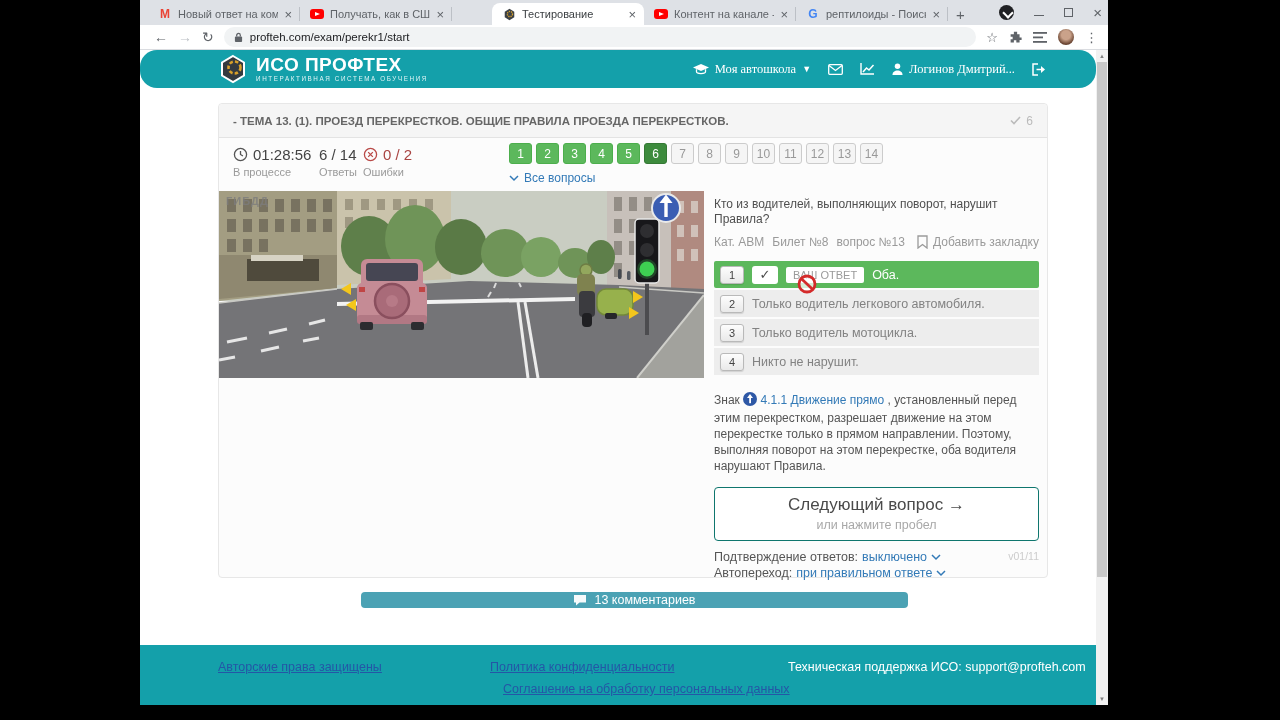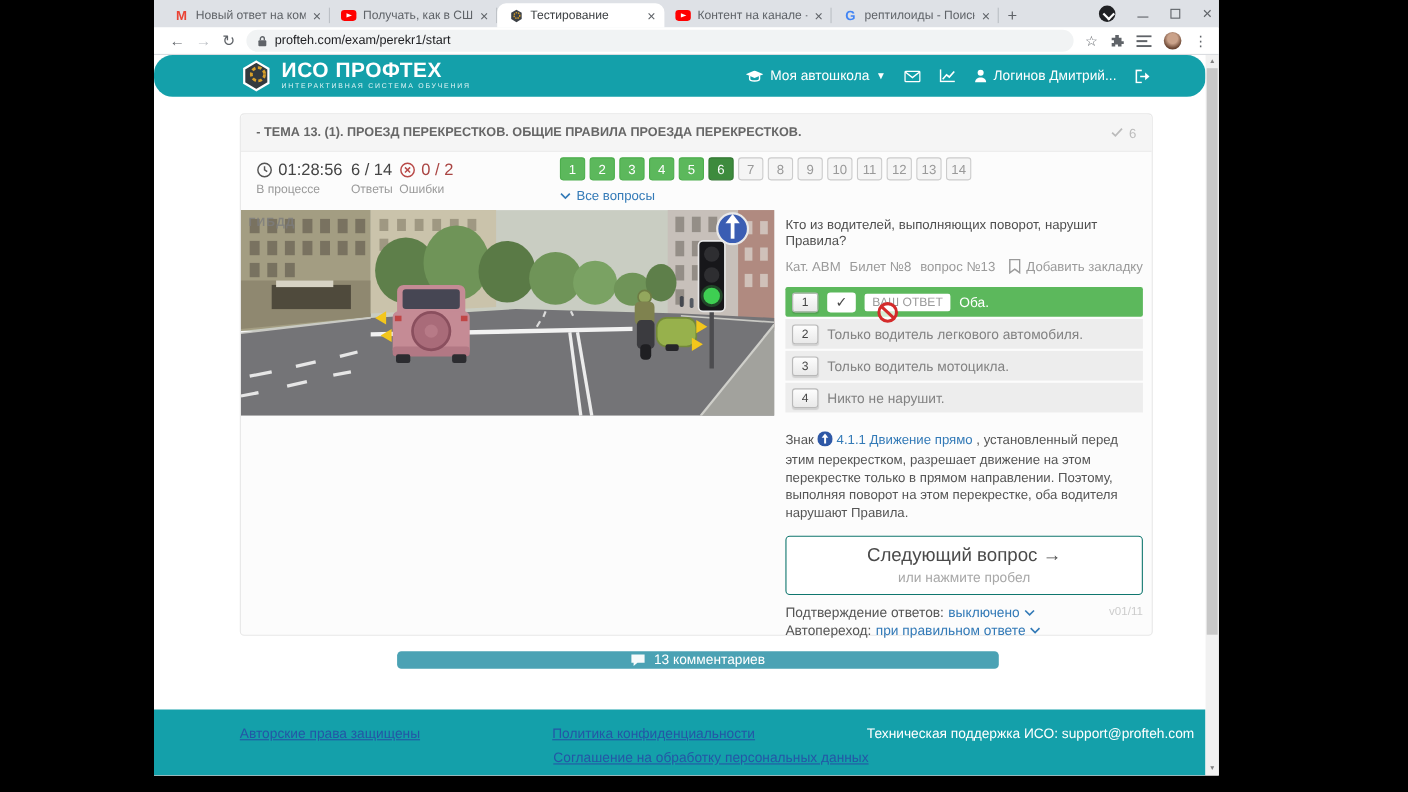--- a/index.html
+++ b/index.html
@@ -9,21 +9,21 @@
 
   
   .bwindow { position:absolute; left:140px; top:0; width:968px; height:705px; background:#fff; }
 
   .tabstrip { position:absolute; left:0; top:0; width:968px; height:25px; background:#dee1e6;
               display:flex; align-items:flex-end; padding-left:8px; }
   .tab { height:22px; display:flex; align-items:center; gap:6px; padding:0 8px 0 10px;
          font-size:11px; color:#5f6368; width:152px; position:relative; }
   .tab .title { flex:1; white-space:nowrap; overflow:hidden; }
   .tab .tclose { color:#5f6368; font-size:13px; line-height:1; cursor:default; }
-  .tab.active { background:#fff; border-radius:8px 8px 0 0; color:#3c4043; }
+  .tab.active { background:#fff; border-radius:8px 8px 0 0; color:#3c4043;margin-left:40px; }
   .tab:not(.active)::after { content:""; position:absolute; right:0; top:4px; bottom:4px;
          width:1px; background:#9aa0a6; opacity:.5; }
   .fav { width:14px; height:14px; flex:0 0 14px; display:flex; align-items:center; justify-content:center; }
   .fav-gmail { color:#ea4335; font-weight:bold; font-size:12px; }
   .fav-yt { width:14px; height:10px; background:#f00; border-radius:3px; position:relative; }
   .fav-yt::after { content:""; position:absolute; left:5px; top:2.5px; border-left:5px solid #fff;
                    border-top:2.5px solid transparent; border-bottom:2.5px solid transparent; }
   .fav-g { color:#4285f4; font-weight:bold; font-size:12px; }
   .newtab { font-size:15px; color:#5f6368; margin-left:8px; padding-bottom:2px; }
   .wctrl { position:absolute; top:0; right:6px; height:25px; display:flex; align-items:center; gap:20px; }
@@ -53,21 +53,21 @@
   .scrollbar .thumb { position:absolute; left:1px; top:12px; width:10px; height:515px; background:#c8c8c8; }
 
   .site-header { position:absolute; left:0; top:0; width:956px; height:38px; background:#14a0aa;
                  display:flex; align-items:center;border-radius:17px; }
   .logo-wrap { display:flex; align-items:center; gap:8px; margin-left:78px; }
   .logo-text { color:#fff; line-height:1; }
   .logo-title { font-size:19px; font-weight:bold; letter-spacing:.5px; }
   .logo-sub { font-size:6.3px; letter-spacing:1.6px; margin-top:2px; color:#dff4f5; }
   .hnav { margin-left:auto; margin-right:50px; display:flex; align-items:center; gap:17px;
           color:#fff; font-size:12.5px; }
-  .hnav .item { display:flex; align-items:center; gap:6px; }
+  .hnav .item { display:flex; align-items:center; gap:6px;font-family:Liberation Serif, serif; }
   .caret { font-size:9px; }
 
   .card { position:absolute; left:78px; top:53px; width:830px; height:475px; background:#fcfcfc;
           border:1px solid #e7e7e7; border-radius:4px; }
   .card-titlebar { height:34px; background:#f5f5f5; border-bottom:1px solid #e3e3e3;
                    border-radius:4px 4px 0 0; display:flex; align-items:center; padding:0 14px;gap:35px; }
   .topic-title { font-size:11.5px; font-weight:bold; color:#666; }
   .topic-check { margin-left:auto; color:#bbb; font-size:12px; display:flex; gap:5px; align-items:center; }
 
   .stats { position:absolute; left:0; top:34px; width:830px; height:53px; }
@@ -120,21 +120,21 @@
 
   .comments-btn { position:absolute; left:221px; top:542px; width:547px; height:16px; background:#4ba2b4;
                   border:none; border-radius:4px; color:#fff; font-size:12.5px; display:flex;
                   align-items:center; justify-content:center; gap:7px;
                   font-family:"Liberation Sans",sans-serif; }
 
   .footer { position:absolute; left:0; top:595px; width:956px; height:60px; background:#14a0aa;
             font-size:12.5px; }
   .footer a { color:#2456a6; text-decoration:underline; }
   .f-col1 { position:absolute; left:78px; top:15px; }
-  .f-col2a { position:absolute; left:362px; top:15px; }
+  .f-col2a { position:absolute; left:350px; top:15px; }
   .f-col2b { position:absolute; left:363px; top:37px; }
   .f-col3 { position:absolute; left:648px; top:15px; color:#fff; }
 
   .cursor { position:absolute; left:796px; top:273px; width:22px; height:22px; z-index:50; }
 
   .blackbar { position:absolute; background:#000; }
 </style>
 </head>
 <body>
 

